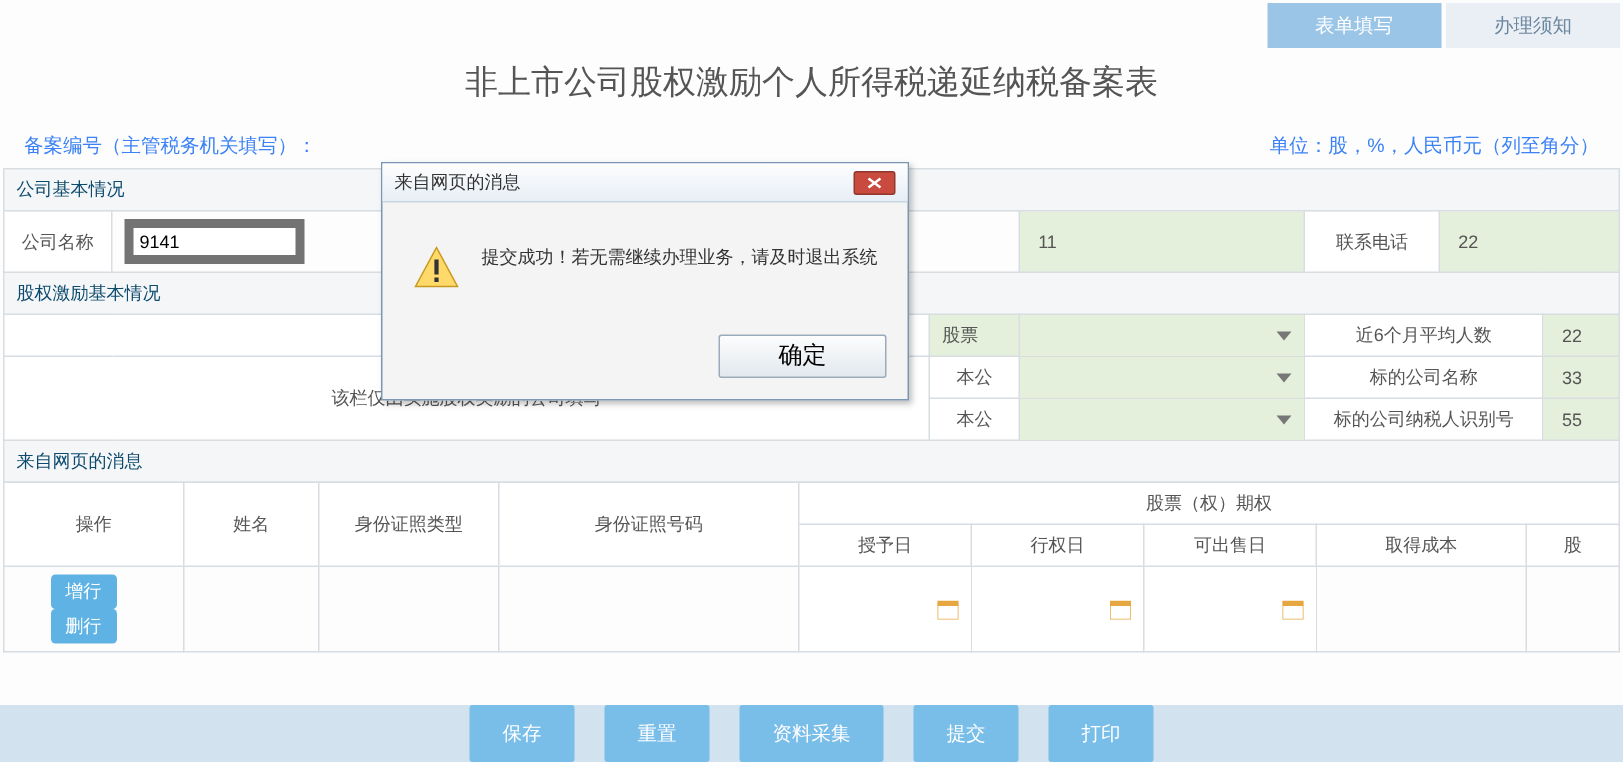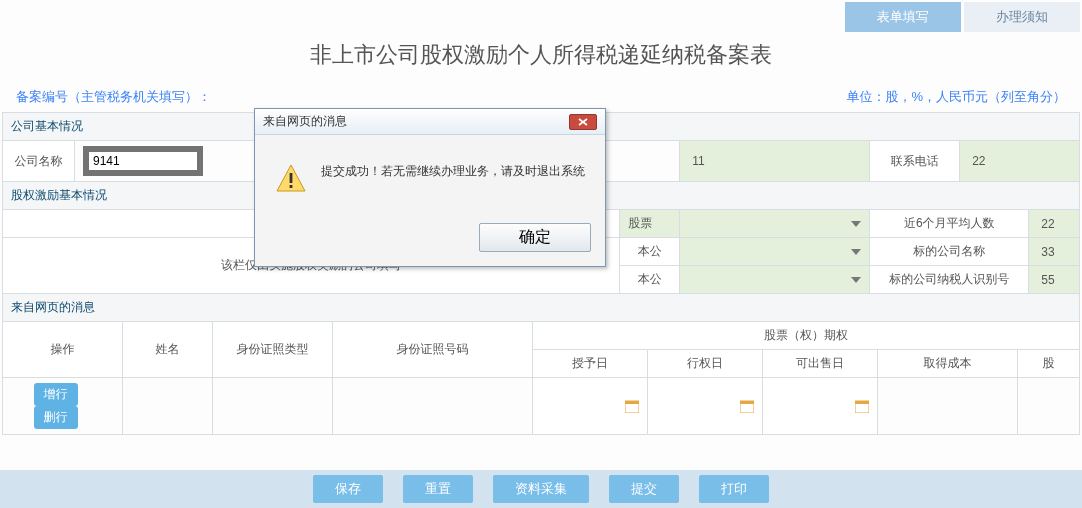--- a/index.html
+++ b/index.html
@@ -115,21 +115,20 @@
   font-size: 12px;
   cursor: pointer;
   margin-right: 14px;
 }
 .bottom-bar {
   position: absolute;
   left: 0; right: 0; bottom: 0;
   height: 38px;
   background: #d2e3ef;
   display: flex;
-  align-items: center;
   justify-content: center;
   gap: 20px;
 }
 .bottom-bar .btn {
   background: #79bde9;
   color: #fff;
   border: none;
   padding: 5px 22px;
   font-size: 13px;
   cursor: pointer;

